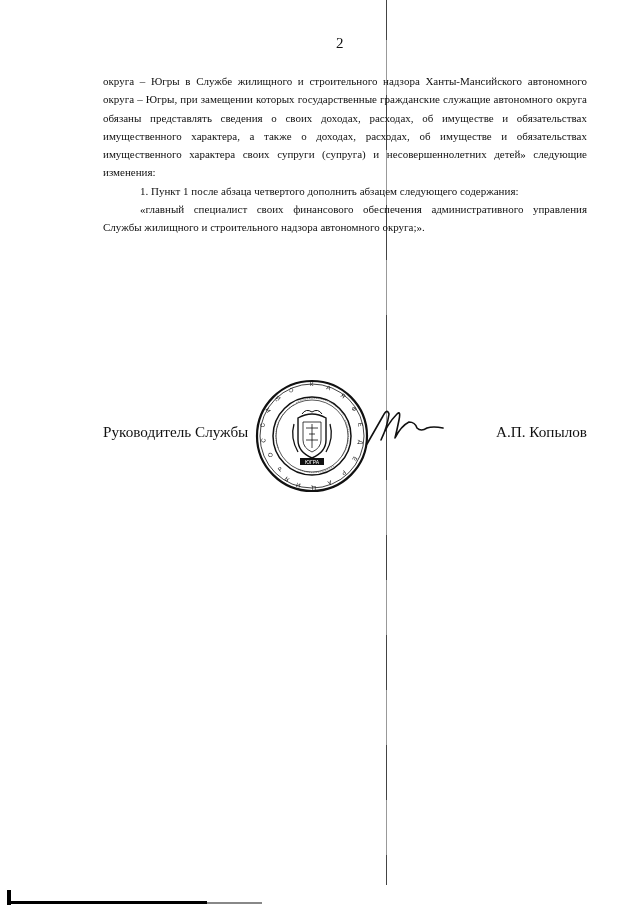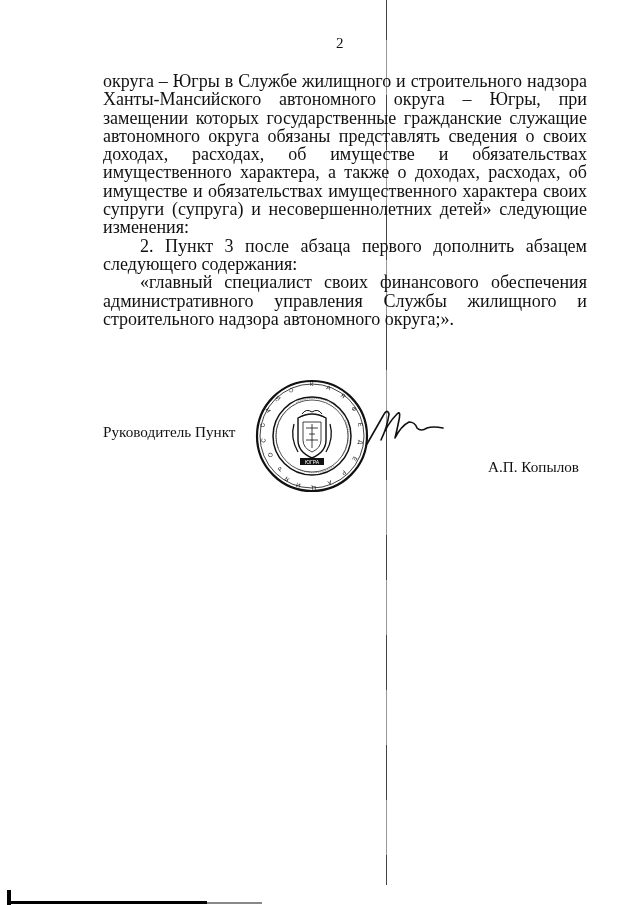--- a/index.html
+++ b/index.html
@@ -24,21 +24,21 @@
       position: absolute;
       left: 336px;
       top: 35px;
       font-size: 15px;
     }
     .body-text {
       position: absolute;
       left: 103px;
       top: 72px;
       width: 484px;
-      font-size: 18px;
+      font-size: 11px;
       line-height: 18.3px;
     }
     .body-text p {
       margin: 0;
       text-align: justify;
       text-align-last: left;
     }
     .body-text p.indent {
       text-indent: 37px;
     }
@@ -50,24 +50,23 @@
       font-size: 15.2px;
     }
     .sig-position {
       position: absolute;
       left: 0;
       top: 0;
       white-space: nowrap;
     }
     .sig-name {
       position: absolute;
-      right: 8px;
+      right: 0;
       top: 0;
       white-space: nowrap;
-      margin-top: 35px;
     }
     .stamp {
       position: absolute;
       left: 254px;
       top: 378px;
       width: 116px;
       height: 116px;
     }
     .signature {
       position: absolute;
@@ -113,26 +112,26 @@
 <body>
 
 <div class="page">
 
   <div class="scan-line"></div>
 
   <div class="page-number">2</div>
 
   <div class="body-text">
     <p>округа – Югры в Службе жилищного и строительного надзора Ханты-Мансийского автономного округа – Югры, при замещении которых государственные гражданские служащие автономного округа обязаны представлять сведения о своих доходах, расходах, об имуществе и обязательствах имущественного характера, а также о доходах, расходах, об имуществе и обязательствах имущественного характера своих супруги (супруга) и несовершеннолетних детей» следующие изменения:</p>
-    <p class="indent">2. Пункт 3 после абзаца первого дополнить абзацем следующего содержания:</p>
+    <p class="indent">1. Пункт 1 после абзаца четвертого дополнить абзацем следующего содержания:</p>
     <p class="indent">«главный специалист своих финансового обеспечения административного управления Службы жилищного и строительного надзора автономного округа;».</p>
   </div>
 
   <div class="signature-row">
-    <span class="sig-position">Руководитель Пункт</span>
+    <span class="sig-position">Руководитель Службы</span>
     <span class="sig-name">А.П. Копылов</span>
   </div>
 
   <svg class="stamp" viewBox="0 0 116 116">
     <circle cx="58" cy="58" r="55" fill="none" stroke="#111" stroke-width="2.2"></circle>
     <circle cx="58" cy="58" r="52" fill="none" stroke="#111" stroke-width="0.8"></circle>
     <circle cx="58" cy="58" r="39" fill="none" stroke="#111" stroke-width="1.5"></circle>
     <circle cx="58" cy="58" r="36" fill="none" stroke="#111" stroke-width="0.7"></circle>
     <g fill="#111" font-size="6" font-family="'Liberation Sans', sans-serif">
       <text x="26" y="94" transform="rotate(-40 26 94)">Р</text>

